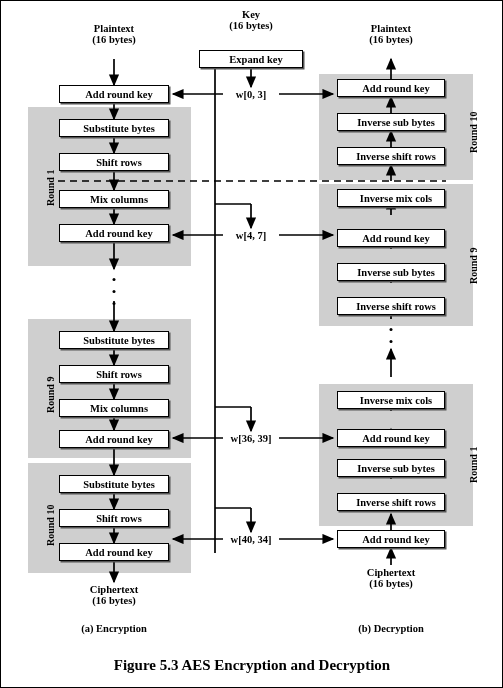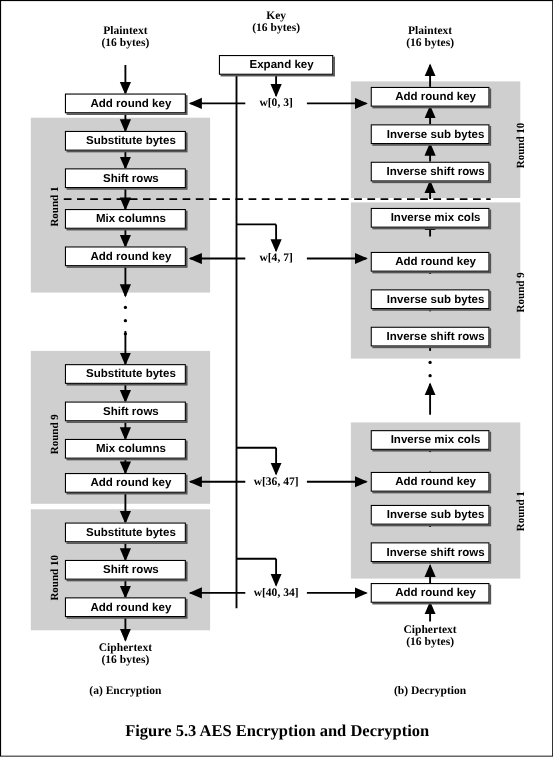--- a/index.html
+++ b/index.html
@@ -41,21 +41,21 @@
 
   
   .pbox {
     position: absolute;
     background: #ffffff;
     border: 1.6px solid #000000;
     box-sizing: border-box;
     display: flex;
     align-items: center;
     justify-content: center;
-    font-family: Liberation Sans, sans-serif;
+    font-family: Liberation Serif, serif;
     font-weight: bold;
     font-size: 10.5px;
     color: #000000;
     white-space: nowrap;
     box-shadow: 1.5px 1.5px 0 #555;
     padding-left: 10px;
   }
 
   
   .tlabel {
@@ -246,21 +246,21 @@
 
   <div class="pbox" style="left:336px; top:390px; width:108px; height:18px;">Inverse mix cols</div>
   <div class="pbox" style="left:336px; top:428px; width:108px; height:18px;">Add round key</div>
   <div class="pbox" style="left:336px; top:458px; width:108px; height:18px;">Inverse sub bytes</div>
   <div class="pbox" style="left:336px; top:492px; width:108px; height:18px;">Inverse shift rows</div>
 
   <div class="pbox" style="left:336px; top:529px; width:108px; height:18px;">Add round key</div>
 
   <div class="wlabel" style="left:250px; top:93px;text-align:right;">w[0, 3]</div>
   <div class="wlabel" style="left:250px; top:234px;">w[4, 7]</div>
-  <div class="wlabel" style="left:250px; top:437px;">w[36, 47]</div>
+  <div class="wlabel" style="left:250px; top:437px;">w[36, 39]</div>
   <div class="wlabel" style="left:250px; top:538px;">w[40, 34]</div>
 
   <div class="dots" style="left:113px; top:277px;">
     <i></i>
       <i></i>
       <i></i>
   </div>
   <div class="dots" style="left:390px; top:327px;">
     <i></i>
       <i></i>

